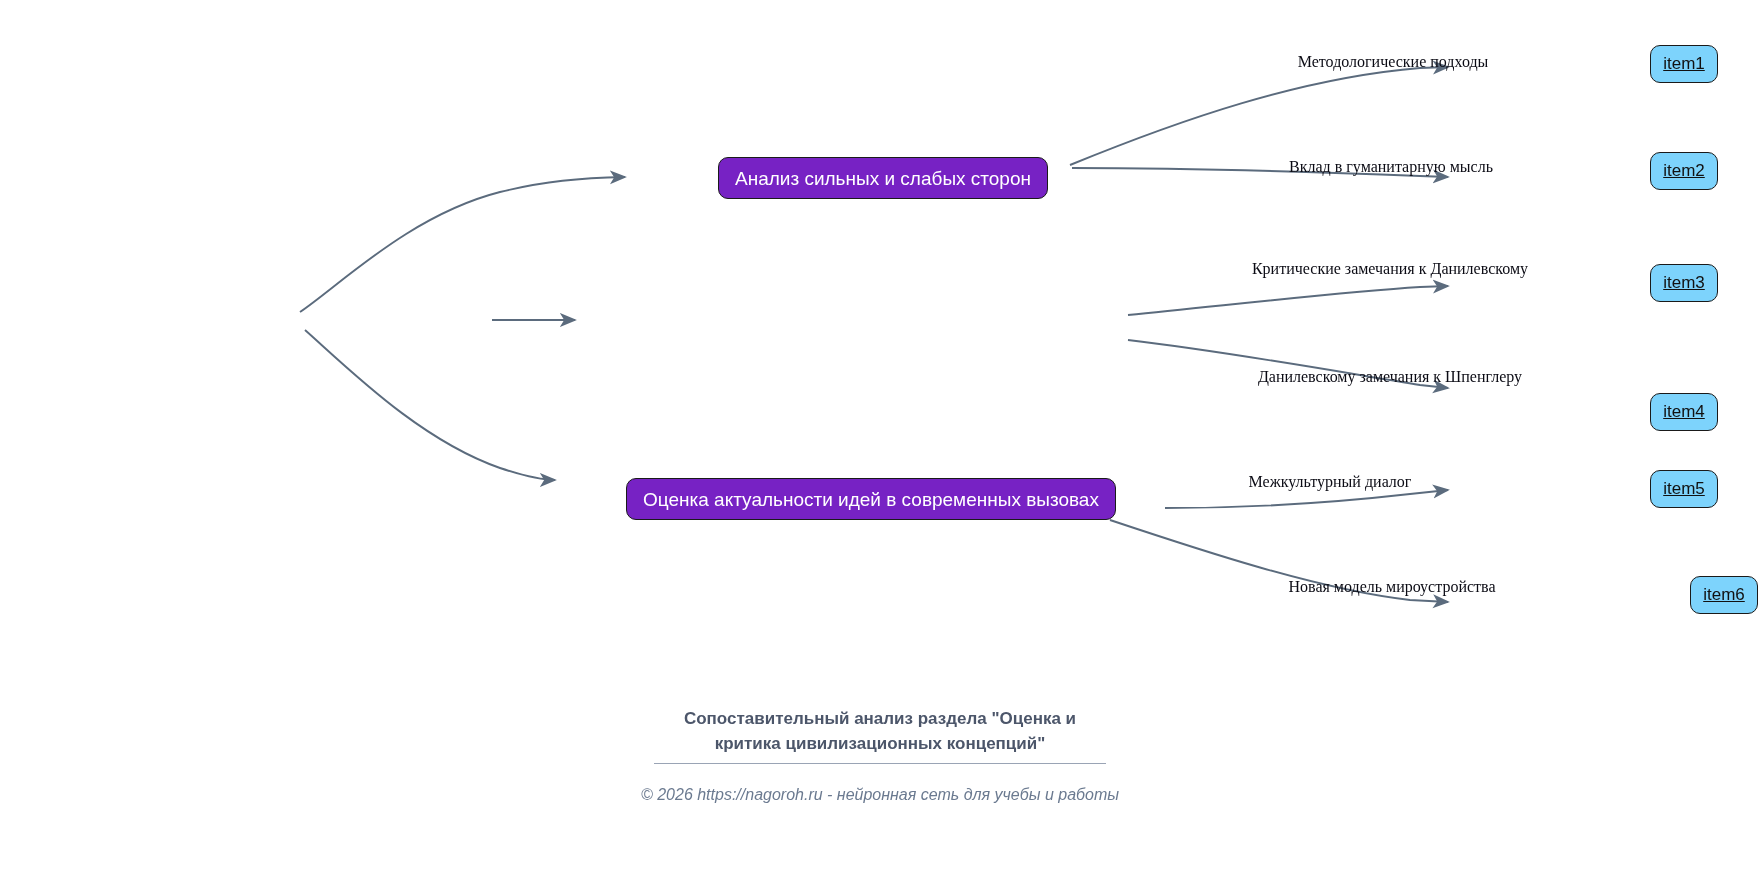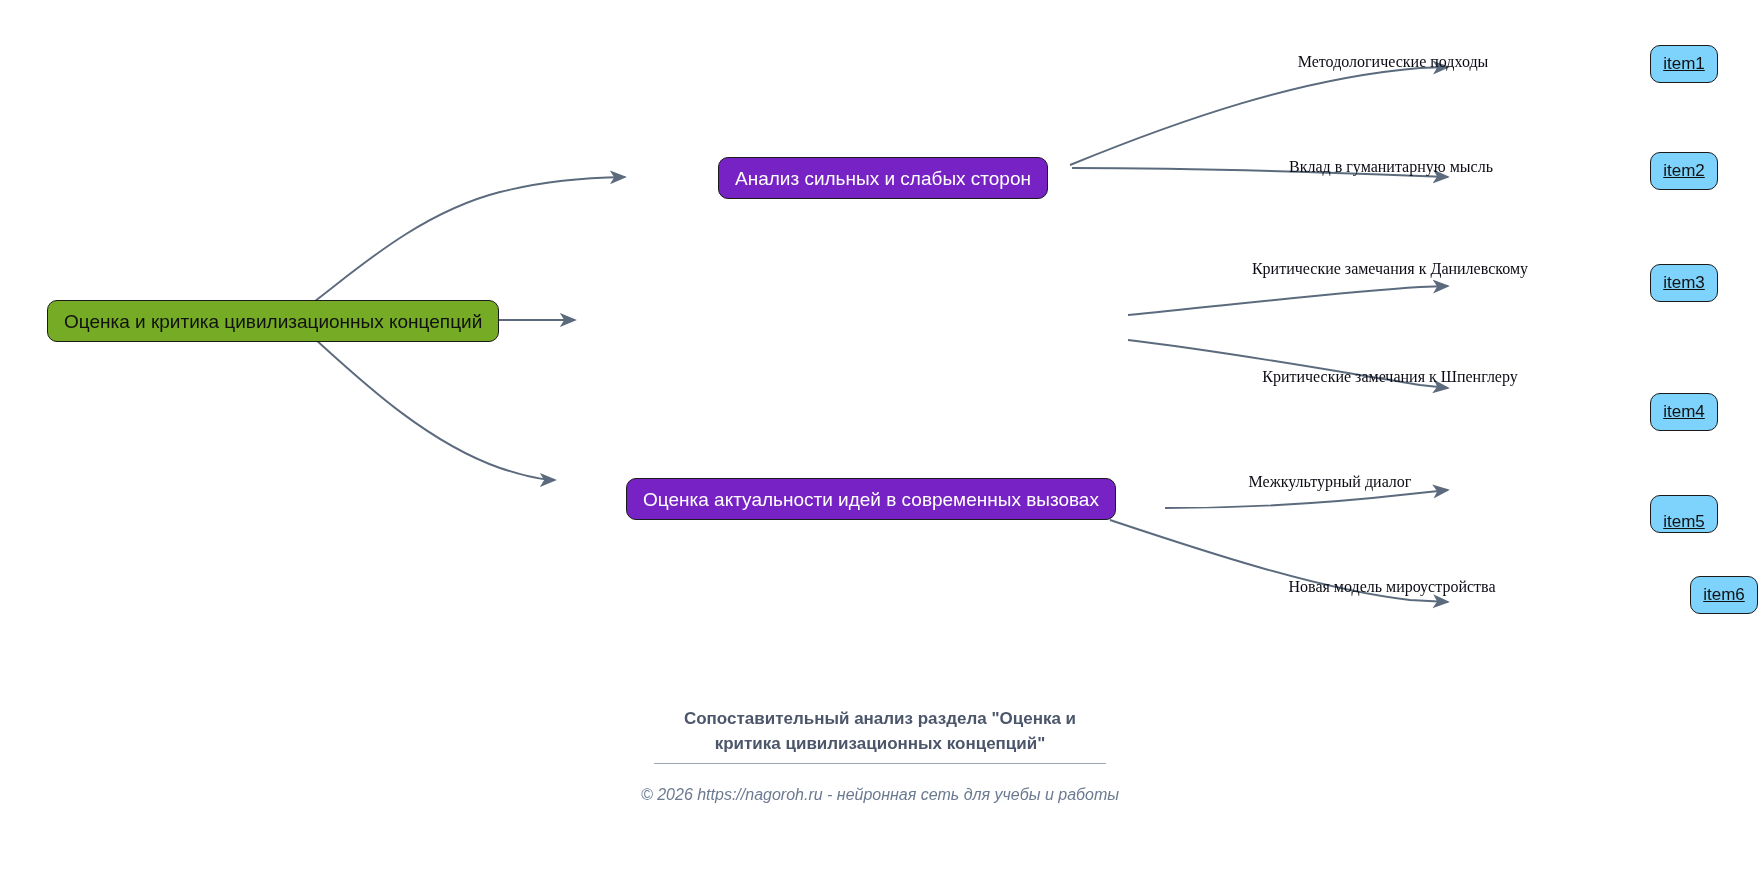--- a/index.html
+++ b/index.html
@@ -128,23 +128,20 @@
 
     <path d="M 1128,315 C 1230,305 1340,292 1420,287 L 1448,286" fill="none" stroke="#5b6b7d" stroke-width="1.9" marker-end="url(#arrow)"></path>
 
     <path d="M 1128,340 C 1230,352 1340,372 1420,385 L 1448,388" fill="none" stroke="#5b6b7d" stroke-width="1.9" marker-end="url(#arrow)"></path>
 
     <path d="M 1165,508 C 1250,508 1340,502 1410,494 L 1448,490" fill="none" stroke="#5b6b7d" stroke-width="1.9" marker-end="url(#arrow)"></path>
 
     <path d="M 1110,520 C 1200,550 1320,590 1410,600 L 1448,602" fill="none" stroke="#5b6b7d" stroke-width="1.9" marker-end="url(#arrow)"></path>
   </svg>
 
-  <div class="node root" style="left:47px; top:300px;">
-    <span>Оценка и критика цивилизационных концепций</span>
-  </div>
 
   <div class="node branch" style="left:718px; top:157px;">
     <span>Анализ сильных и слабых сторон</span>
   </div>
 
 
   <div class="node branch" style="left:626px; top:478px;">
     <span>Оценка актуальности идей в современных вызовах</span>
   </div>
 
@@ -153,34 +150,34 @@
   </div>
   <div class="leaf" style="left:1650px; top:152px;">
     <span>item2</span>
   </div>
   <div class="leaf" style="left:1650px; top:264px;">
     <span>item3</span>
   </div>
   <div class="leaf" style="left:1650px; top:365px;margin-top:28px;">
     <span>item4</span>
   </div>
-  <div class="leaf" style="left:1650px; top:495px;align-items:flex-end;">
+  <div class="leaf" style="left:1650px; top:470px;">
     <span>item5</span>
   </div>
   <div class="leaf" style="left:1650px; top:576px;margin-left:40px;">
     <span>item6</span>
   </div>
 
   <div class="edge-label" style="left:1393px; top:62px;">Методологические подходы</div>
 
   <div class="edge-label" style="left:1391px; top:167px;">Вклад в гуманитарную мысль</div>
 
   <div class="edge-label" style="left:1390px; top:269px;">Критические замечания к Данилевскому</div>
 
-  <div class="edge-label" style="left:1390px; top:377px;">Критические замечания к Шпенглеру</div>
+  <div class="edge-label" style="left:1390px; top:377px;">Данилевскому замечания к Шпенглеру</div>
 
   <div class="edge-label" style="left:1330px; top:482px;">Межкультурный диалог</div>
 
   <div class="edge-label" style="left:1392px; top:587px;">Новая модель мироустройства</div>
 
   <div class="footer-title" style="top:707px;">
     <div>Сопоставительный анализ раздела "Оценка и</div>
     <div>критика цивилизационных концепций"</div>
   </div>
 

